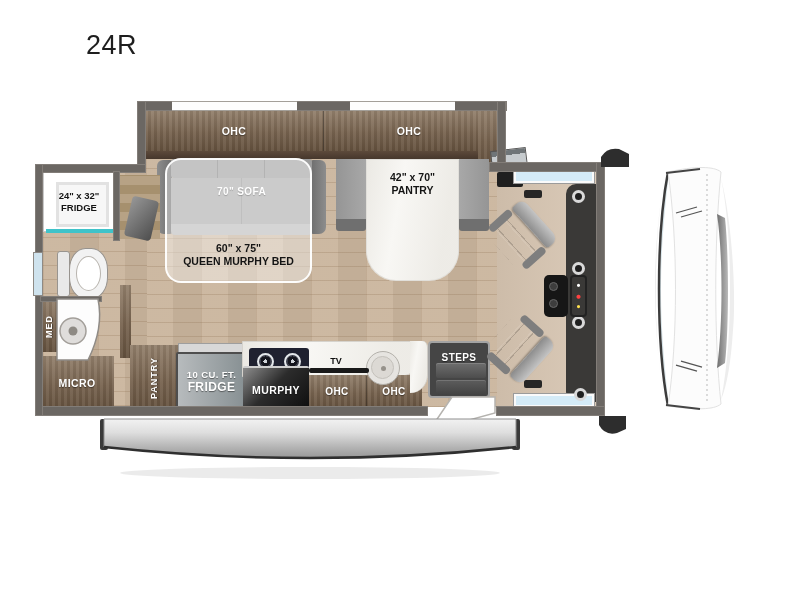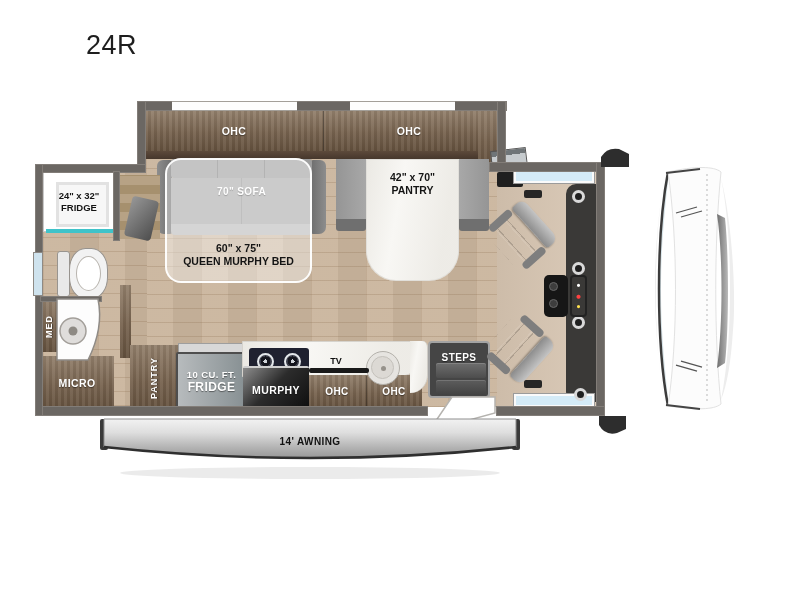--- a/index.html
+++ b/index.html
@@ -244,17 +244,14 @@
       <path d="M707,174 L707,404" stroke="#b9b9b9" stroke-width="1" stroke-dasharray="2,3"></path>
       <path d="M721,178 C733,225 736,300 733,330 C731,362 727,385 721,400 C728,365 730,325 730,289 C730,253 728,212 721,178 Z" fill="#ededed"></path>
       <path d="M717,214 C723,255 723,325 717,368 L725,363 C729,325 729,255 725,218 Z" fill="url(#capbar)"></path>
       <path d="M666,173 L700,169" stroke="#444" stroke-width="2"></path>
       <path d="M666,405 L700,409" stroke="#444" stroke-width="2"></path>
       <path d="M676,213 L697,207 M681,217 L702,211" stroke="#555" stroke-width="1.3" fill="none"></path>
       <path d="M676,365 L697,371 M681,361 L702,367" stroke="#555" stroke-width="1.3" fill="none"></path>
     </g>
   </svg>
 
-  <div class="unit" style="left:104px;top:434px;width:412px;height:14px;z-index:6">
-    <span style="font-size:10px;font-weight:bold;color:#111;letter-spacing:.4px">14' AWNING</span>
-  </div>
 
 </div>
 
 </body></html>

